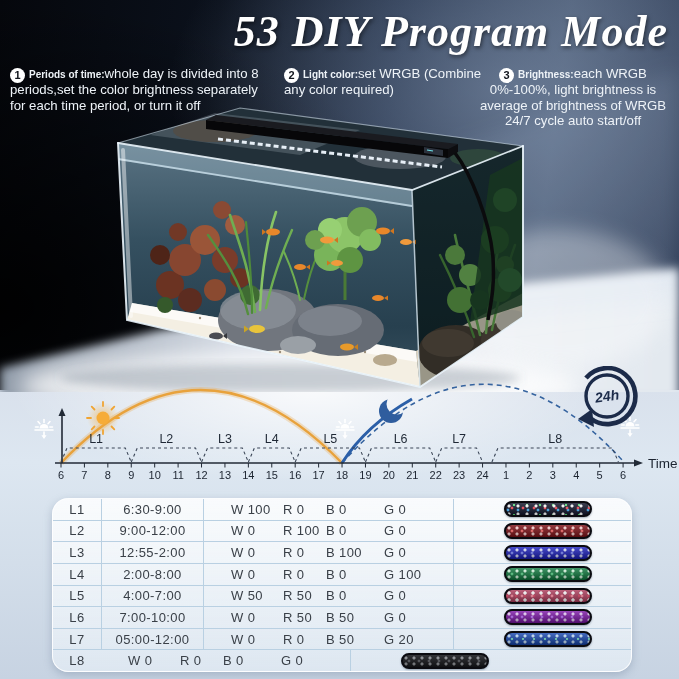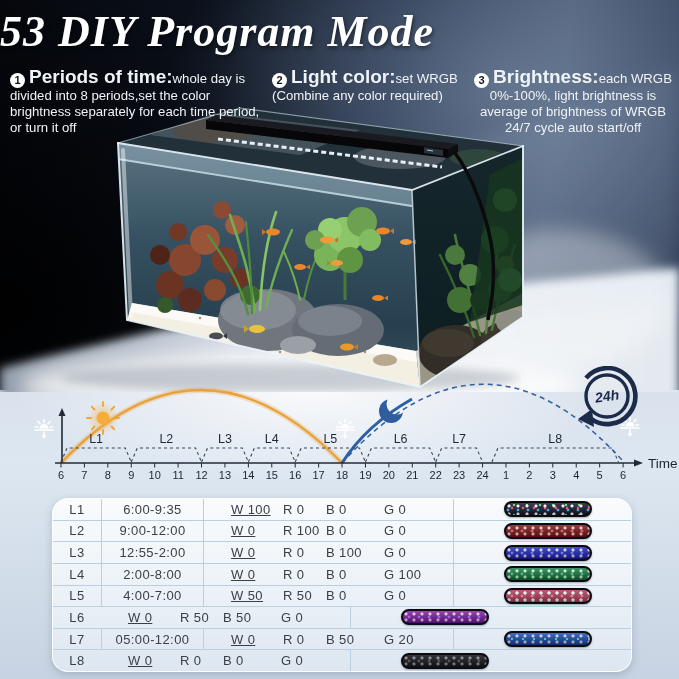--- a/index.html
+++ b/index.html
@@ -12,32 +12,32 @@
       radial-gradient(ellipse 500px 320px at 75% 22%, rgba(140,158,185,.5), transparent 68%),
       radial-gradient(ellipse 620px 430px at 0% 78%, rgba(0,0,0,.92), transparent 72%),
       linear-gradient(98deg,#05070c 0%,#0b111c 30%,#223048 55%,#46566f 78%,#2a3750 100%);}
 
   
   .bg-bottom{position:absolute;left:0;top:390px;width:679px;height:289px;
     background:
       radial-gradient(ellipse 430px 130px at 46% 0%, rgba(255,255,255,.85), transparent 70%),
       linear-gradient(180deg,#d9e1ec 0%,#dde7f1 25%,#d3deea 60%,#c7d3e2 100%);}
 
-  .title{position:absolute;left:0;top:6px;width:668px;text-align:left;
+  .title{position:absolute;left:0;top:6px;width:668px;text-align:right;
     font-family:"Liberation Serif",serif;font-style:italic;font-weight:bold;
     font-size:44px;color:#ffffff;letter-spacing:1px;
     text-shadow:1px 2px 4px rgba(0,0,0,.55);z-index:6;}
 
   .feature{position:absolute;top:66px;color:#eef3f8;font-size:13.2px;line-height:1.18;z-index:6;}
-  .feature .hd{font-size:19px;font-weight:bold;}
+  .feature .hd{font-size:10px;font-weight:bold;}
   .badge{display:inline-flex;align-items:center;justify-content:center;width:15px;height:15px;
     border-radius:50%;background:#ffffff;color:#10141c;font-size:11px;font-weight:bold;
     margin-right:4px;transform:translateY(1px);}
   .f1{left:10px;width:258px;}
-  .f2{left:272px;width:200px;}
+  .f2{left:284px;width:200px;}
   .f3{left:470px;width:206px;text-align:center;}
 
   svg{display:block;}
   .photo{position:absolute;left:0;top:55px;z-index:2;}
   .tline{position:absolute;left:0;top:366px;z-index:4;}
 
   .tick-label{font:11px "Liberation Sans",sans-serif;fill:#1c2430;}
   .period-label{font:12.5px "Liberation Sans",sans-serif;fill:#1f2835;}
   .axis-label{font:13.5px "Liberation Sans",sans-serif;fill:#1c2430;}
   .trapezoid{fill:none;stroke:#3a4556;stroke-width:1.1;stroke-dasharray:3,3;}
@@ -49,21 +49,21 @@
     background:linear-gradient(180deg,rgba(255,255,255,.85),rgba(238,246,252,.55));
     border:1px solid rgba(255,255,255,.85);
     box-shadow:0 3px 9px rgba(110,130,155,.4);
     display:flex;flex-direction:column;}
   .prow{flex:1;display:flex;align-items:stretch;border-top:1px solid #b9d0e2;
     color:#3a4048;font-size:13px;letter-spacing:.4px;}
   .prow:first-child{border-top:none;}
   .prow>div{display:flex;align-items:center;box-sizing:border-box;}
   .c-period{width:48px;justify-content:center;}
   .c-time{width:103px;justify-content:center;border-left:1px solid #b9d0e2;border-right:1px solid #b9d0e2;}
-  .c-w{width:79px;padding-left:27px;text-decoration:underline;}
+  .c-w{width:79px;padding-left:27px;}
   .c-r{width:43px;}
   .c-b{width:58px;}
   .c-g{width:60px;}
   .c-gap{width:10px;border-right:1px solid #b9d0e2;}
   .c-led{flex:1;padding-left:50px;}
 
   .led{width:88px;height:16px;border-radius:8px;border:2px solid #0b0b10;box-sizing:border-box;
        box-shadow:0 1px 2px rgba(40,60,80,.4);}
   .led-l1{background-color:#12152a;background-image:
     linear-gradient(180deg,rgba(255,255,255,.18),rgba(0,0,0,.25)),
@@ -469,21 +469,21 @@
       <circle cx="607" cy="396" r="21" fill="none" stroke="#1c2b49" stroke-width="3.4"></circle>
       <path d="M586,378 A 28,28 0 1,1 590,418" fill="none" stroke="#1c2b49" stroke-width="4.6"></path>
       <path d="M594,427 L578,419 L592,409 Z" fill="#1c2b49"></path>
       <text class="clock-text" x="607" y="401" text-anchor="middle" transform="rotate(-8 607 396)">24h</text>
     </g>
   </svg>
 
   <div class="ptable">
     <div class="prow">
         <div class="c-period">L1</div>
-        <div class="c-time">6:00-9:35</div>
+        <div class="c-time">6:30-9:00</div>
         <div class="c-w">W 100</div>
         <div class="c-r">R 0</div>
         <div class="c-b">B 0</div>
         <div class="c-g">G 0</div>
         <div class="c-gap"></div>
         <div class="c-led">
           <div class="led led-l1"></div>
         </div>
       </div>
       <div class="prow">
@@ -529,20 +529,21 @@
         <div class="c-r">R 50</div>
         <div class="c-b">B 0</div>
         <div class="c-g">G 0</div>
         <div class="c-gap"></div>
         <div class="c-led">
           <div class="led led-l5"></div>
         </div>
       </div>
       <div class="prow">
         <div class="c-period">L6</div>
+        <div class="c-time">7:00-10:00</div>
         <div class="c-w">W 0</div>
         <div class="c-r">R 50</div>
         <div class="c-b">B 50</div>
         <div class="c-g">G 0</div>
         <div class="c-gap"></div>
         <div class="c-led">
           <div class="led led-l6"></div>
         </div>
       </div>
       <div class="prow">

